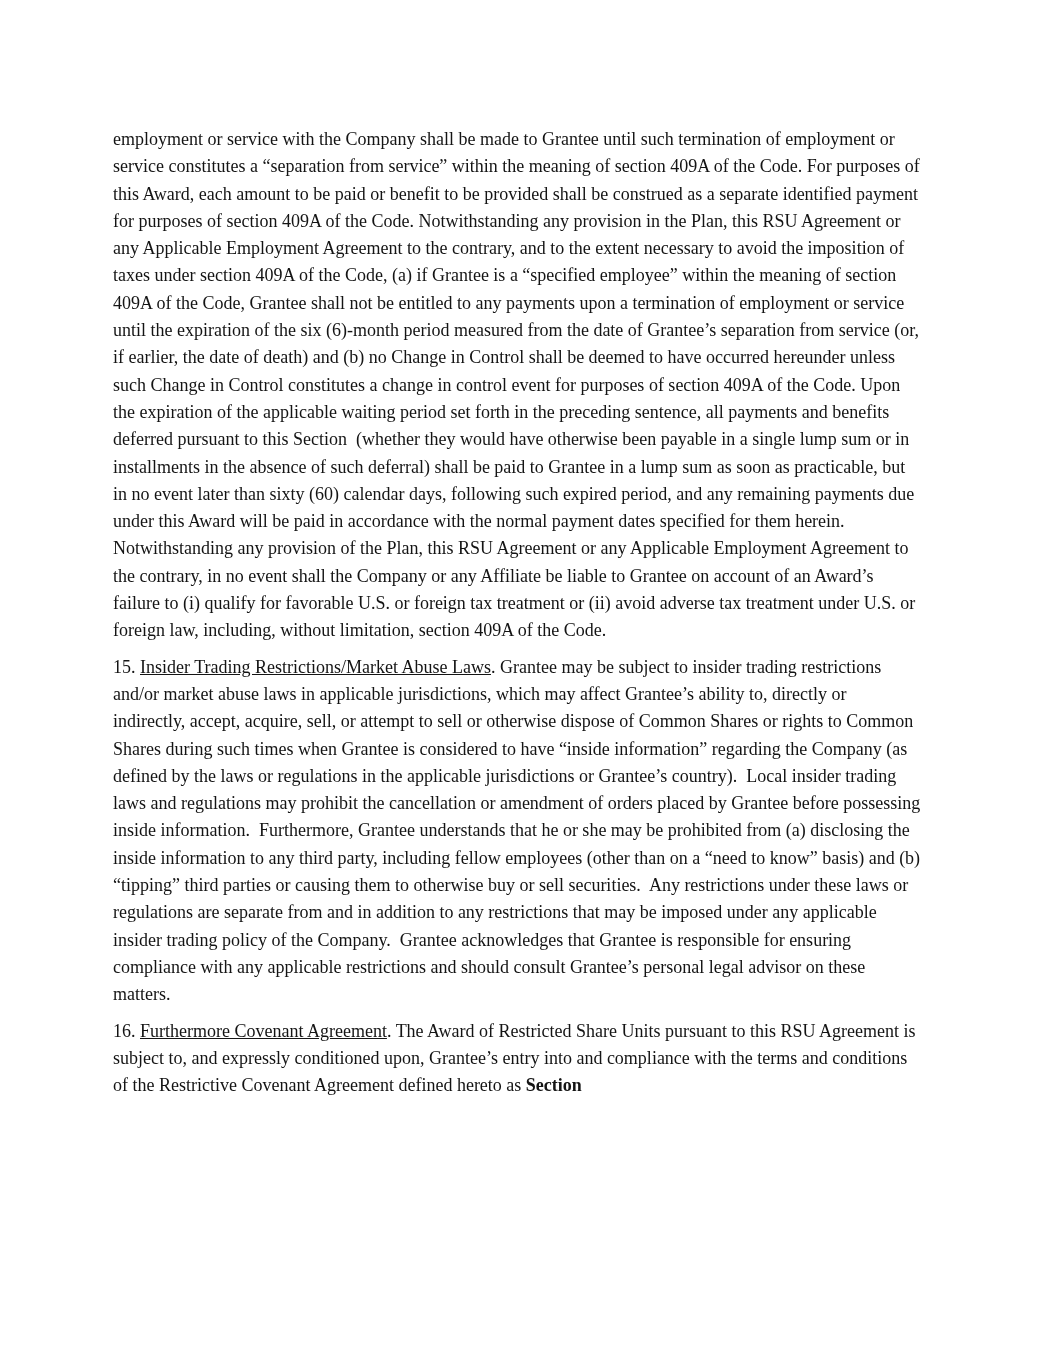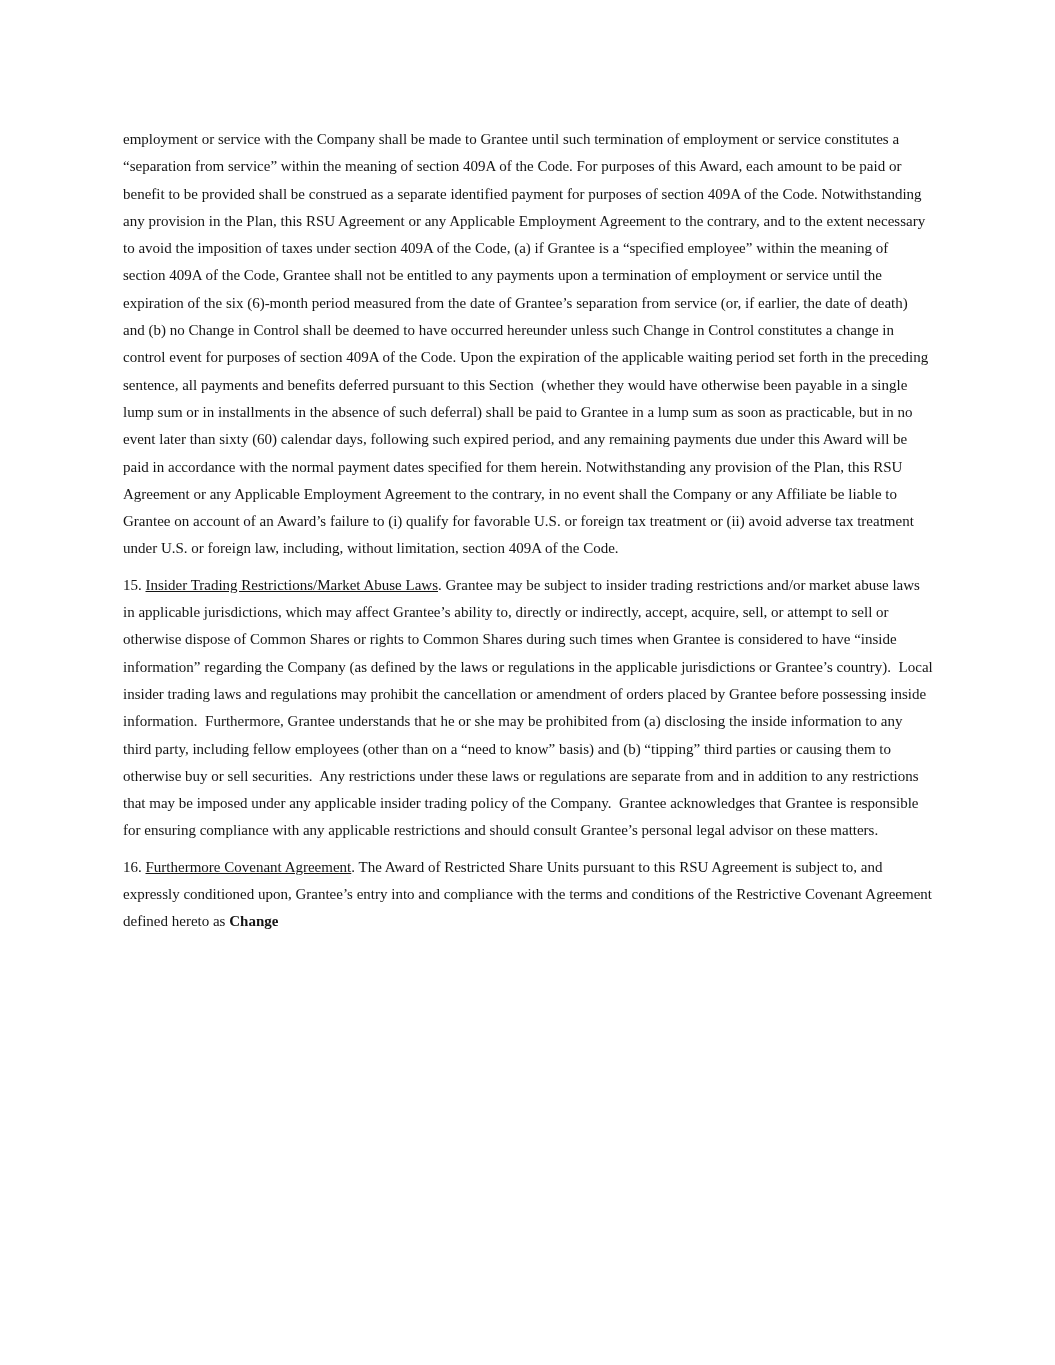--- a/index.html
+++ b/index.html
@@ -9,25 +9,25 @@
   }
   .page {
     position: relative;
     width: 1055px;
     height: 1365px;
     background: #ffffff;
     overflow: hidden;
   }
   .content {
     position: absolute;
-    left: 123px;
+    left: 113px;
     top: 126px;
     width: 810px;
     font-family: "Liberation Serif", "DejaVu Serif", serif;
-    font-size: 15px;
+    font-size: 18px;
     line-height: 27.3px;
     color: #141414;
     text-align: left;
   }
   .para {
     margin: 0;
     white-space: pre-wrap;
   }
   .para + .para {
     margin-top: 9px;
@@ -42,16 +42,16 @@
 </head>
 <body>
 
 <div class="page">
   <div class="content">
 
     <p class="para"><span>employment or service with the Company shall be made to Grantee until such termination of employment or service constitutes a “separation from service” within the meaning of section 409A of the Code. For purposes of this Award, each amount to be paid or benefit to be provided shall be construed as a separate identified payment for purposes of section 409A of the Code. Notwithstanding any provision in the Plan, this RSU Agreement or any Applicable Employment Agreement to the contrary, and to the extent necessary to avoid the imposition of taxes under section 409A of the Code, (a) if Grantee is a “specified employee” within the meaning of section 409A of the Code, Grantee shall not be entitled to any payments upon a termination of employment or service until the expiration of the six (6)-month period measured from the date of Grantee’s separation from service (or, if earlier, the date of death) and (b) no Change in Control shall be deemed to have occurred hereunder unless such Change in Control constitutes a change in control event for purposes of section 409A of the Code. Upon the expiration of the applicable waiting period set forth in the preceding sentence, all payments and benefits deferred pursuant to this Section  (whether they would have otherwise been payable in a single lump sum or in installments in the absence of such deferral) shall be paid to Grantee in a lump sum as soon as practicable, but in no event later than sixty (60) calendar days, following such expired period, and any remaining payments due under this Award will be paid in accordance with the normal payment dates specified for them herein. Notwithstanding any provision of the Plan, this RSU Agreement or any Applicable Employment Agreement to the contrary, in no event shall the Company or any Affiliate be liable to Grantee on account of an Award’s failure to (i) qualify for favorable U.S. or foreign tax treatment or (ii) avoid adverse tax treatment under U.S. or foreign law, including, without limitation, section 409A of the Code.</span></p>
 
     <p class="para"><span>15. </span><span class="u">Insider Trading Restrictions/Market Abuse Laws</span><span>. </span><span>Grantee may be subject to insider trading restrictions and/or market abuse laws in applicable jurisdictions, which may affect Grantee’s ability to, directly or indirectly, accept, acquire, sell, or attempt to sell or otherwise dispose of Common Shares or rights to Common Shares during such times when Grantee is considered to have “inside information” regarding the Company (as defined by the laws or regulations in the applicable jurisdictions or Grantee’s country).  Local insider trading laws and regulations may prohibit the cancellation or amendment of orders placed by Grantee before possessing inside information.  Furthermore, Grantee understands that he or she may be prohibited from (a) disclosing the inside information to any third party, including fellow employees (other than on a “need to know” basis) and (b) “tipping” third parties or causing them to otherwise buy or sell securities.  Any restrictions under these laws or regulations are separate from and in addition to any restrictions that may be imposed under any applicable insider trading policy of the Company.  Grantee acknowledges that Grantee is responsible for ensuring compliance with any applicable restrictions and should consult Grantee’s personal legal advisor on these matters.</span></p>
 
-    <p class="para"><span>16. </span><span class="u">Furthermore Covenant Agreement</span><span>. </span><span>The Award of Restricted Share Units pursuant to this RSU Agreement is subject to, and expressly conditioned upon, Grantee’s entry into and compliance with the terms and conditions of the Restrictive Covenant Agreement defined hereto as </span><strong>Change</strong></p>
+    <p class="para"><span>16. </span><span class="u">Furthermore Covenant Agreement</span><span>. </span><span>The Award of Restricted Share Units pursuant to this RSU Agreement is subject to, and expressly conditioned upon, Grantee’s entry into and compliance with the terms and conditions of the Restrictive Covenant Agreement defined hereto as </span><strong>Section</strong></p>
 
   </div>
 </div>
 
 </body></html>

